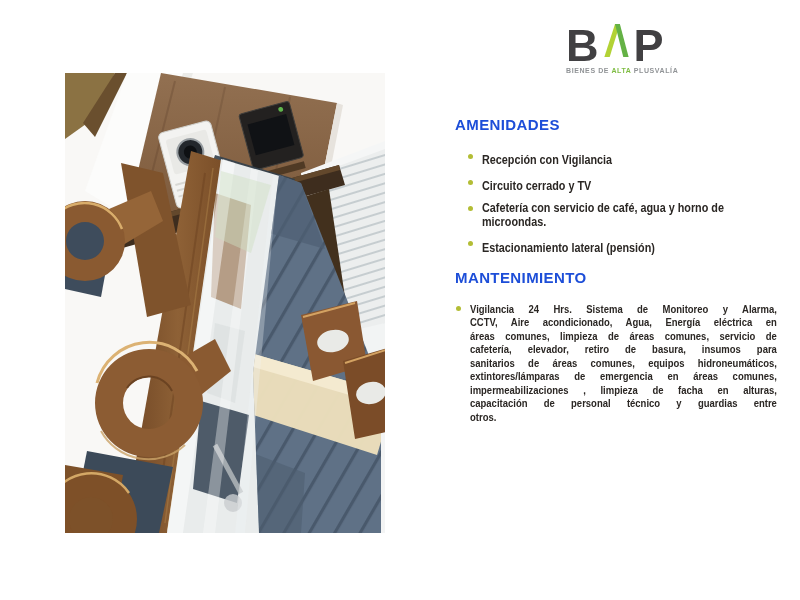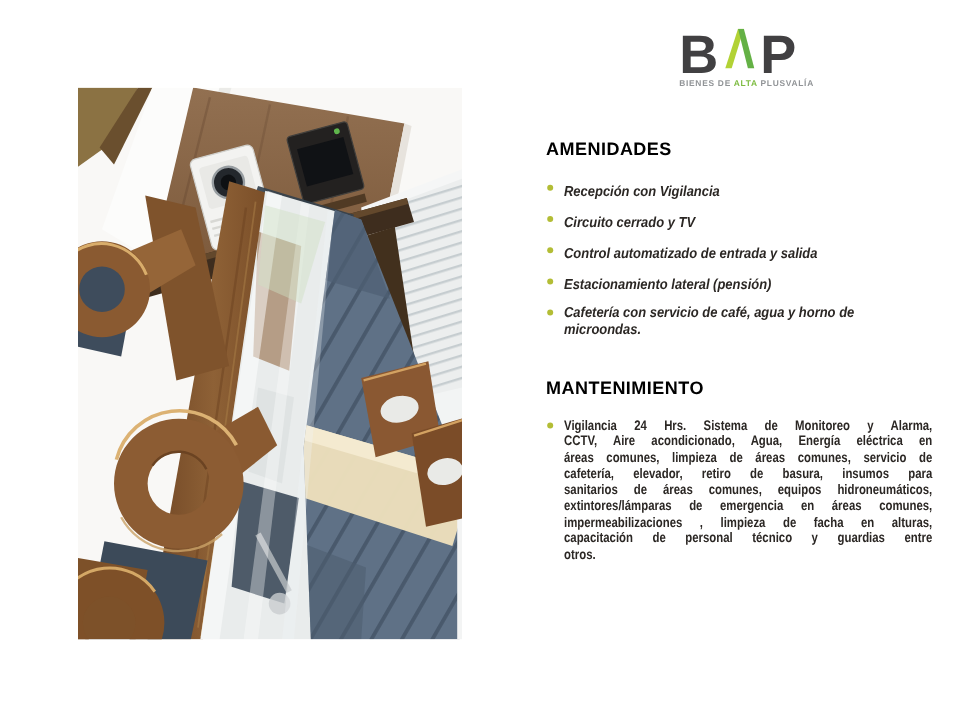--- a/index.html
+++ b/index.html
@@ -13,24 +13,24 @@
   
   .logo{position:absolute;left:566px;top:24px;width:160px;}
   .logo-letters{display:flex;align-items:flex-end;gap:2px;}
   .logo-letters .ltr{font-size:45px;line-height:34px;font-weight:bold;color:#414042;letter-spacing:-1px;}
   .logo-lambda{height:33px;width:30px;margin:0 1px 6px 1px;}
   .logo-tagline{margin-top:4px;font-size:7px;letter-spacing:0.6px;font-weight:bold;color:#919497;white-space:nowrap;}
   .logo-tagline .green{color:#7ebc42;}
 
   
   .content{position:absolute;left:455px;top:115px;width:322px;color:#26221f;}
-  .content h2{margin:0 0 16px 0;font-size:15px;line-height:19px;font-weight:bold;color:#000000;letter-spacing:0.4px;}
-  .sec2{margin-top:31px;}
-
-  ul.amenities{list-style:none;margin:0;padding:0;font-style:italic;}
+  .content h2{margin:0 0 16px 0;font-size:15px;line-height:19px;font-weight:bold;color:#1d4ed8;letter-spacing:0.4px;}
+  .sec2{margin-top:12px;}
+
+  ul.amenities{list-style:none;margin:12px;padding:0;}
   ul.amenities li{position:relative;padding-left:15px;margin:0 0 8px 0;}
   .dot{position:absolute;left:1px;top:3.5px;width:5px;height:5px;border-radius:50%;background:#b3bd35;}
   .itext{display:inline-block;width:340px;transform:scaleX(.9);transform-origin:left top;
          font-size:12px;line-height:13.5px;font-weight:bold;white-space:pre-line;color:#2b2724;}
 
   .mant-body{position:relative;padding-left:15px;}
   .ptext{display:block;width:372px;transform:scaleX(.825);transform-origin:left top;
          font-size:11.5px;line-height:13.5px;font-weight:bold;color:#2b2724;
          white-space:pre-line;text-align:justify;text-align-last:justify;}
   .plast{display:block;width:372px;transform:scaleX(.825);transform-origin:left top;
@@ -216,24 +216,23 @@
     </div>
   </div>
 
   <div class="content">
 
     <section>
       <h2>AMENIDADES</h2>
       <ul class="amenities">
         <li><span class="dot"></span><span class="itext">Recepción con Vigilancia</span></li>
         <li><span class="dot"></span><span class="itext">Circuito cerrado y TV</span></li>
-        <li><span class="dot"></span><span class="itext">Control automatizado de entrada y salida</span></li>
-        <li><span class="dot"></span><span class="itext">Estacionamiento lateral (pensión)</span></li>
         <li><span class="dot"></span><span class="itext">Cafetería con servicio de café, agua y horno de
 microondas.</span></li>
+        <li><span class="dot"></span><span class="itext">Estacionamiento lateral (pensión)</span></li>
       </ul>
     </section>
 
     <section class="sec2">
       <h2>MANTENIMIENTO</h2>
       <div class="mant-body">
         <span class="dot"></span>
         <span class="ptext">Vigilancia 24 Hrs. Sistema de Monitoreo y Alarma,
 CCTV, Aire acondicionado, Agua, Energía eléctrica en
 áreas comunes, limpieza de áreas comunes, servicio de

